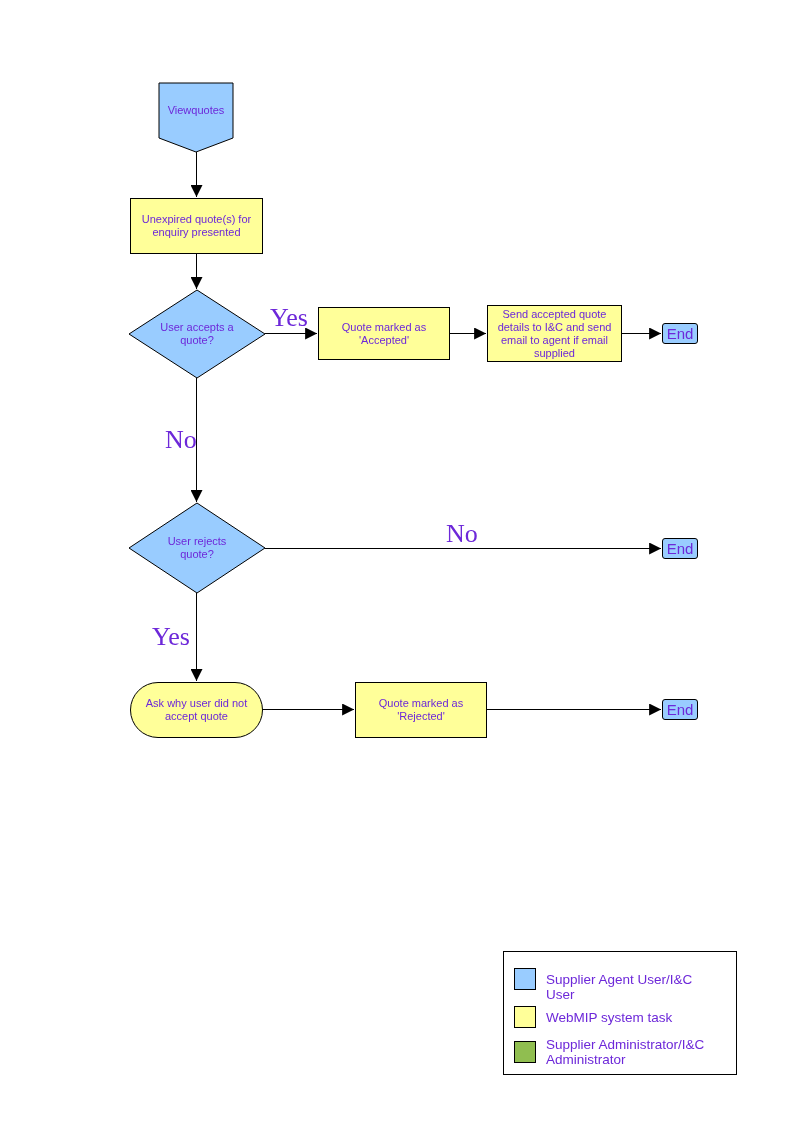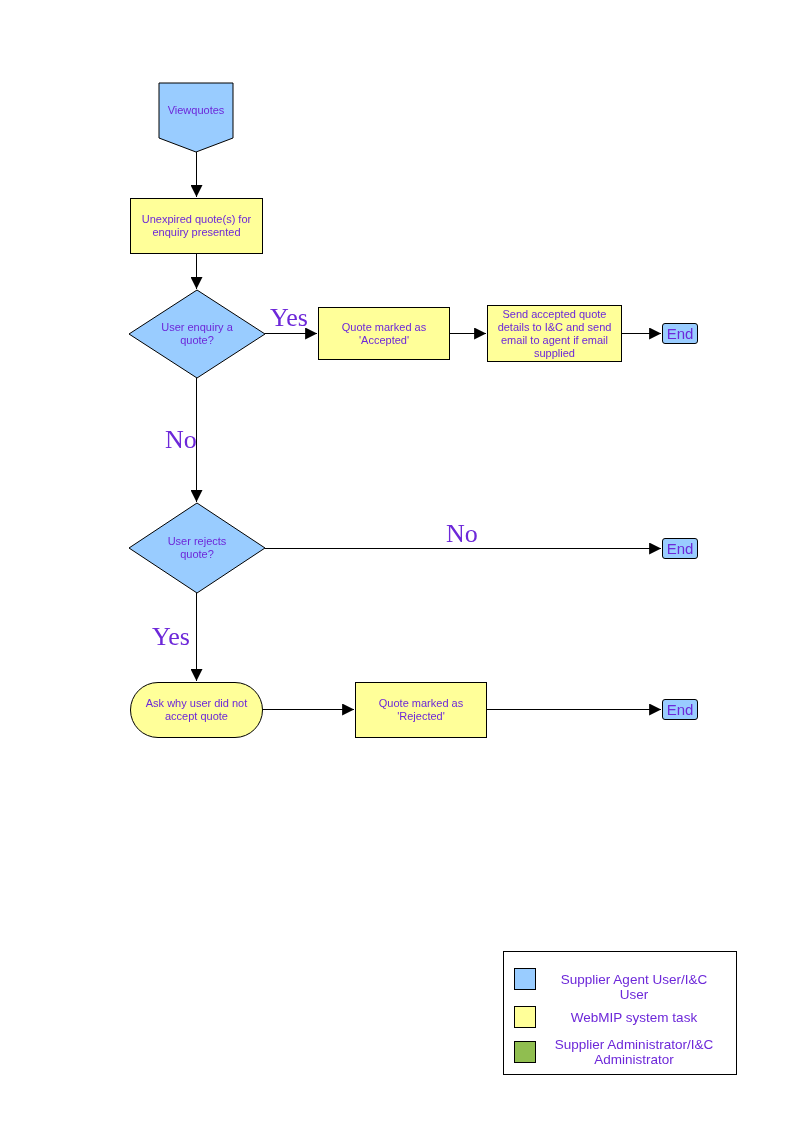--- a/index.html
+++ b/index.html
@@ -73,21 +73,20 @@
     width: 22px;
     height: 22px;
     border: 1px solid #000;
   }
   .legend-label {
     position: absolute;
     left: 42px;
     right: 14px;
     font-size: 13.5px;
     line-height: 15px;
-    text-align: center;
   }
 </style>
 </head>
 <body>
 
 <div class="page">
 
   <svg class="connectors" viewBox="0 0 794 1123">
     <defs>
       <marker id="arrow" viewBox="0 0 10 10" refX="9.5" refY="5" markerWidth="14" markerHeight="12" markerUnits="userSpaceOnUse" orient="auto">
@@ -117,21 +116,21 @@
   <div class="box" style="left: 130px; top: 198px; width: 133px; height: 56px; background-color: rgb(255, 255, 153);">Unexpired quote(s) for enquiry presented</div>
 
   <div class="box" style="left: 318px; top: 307px; width: 132px; height: 53px; background-color: rgb(255, 255, 153);">Quote marked as 'Accepted'</div>
 
   <div class="box" style="left: 487px; top: 305px; width: 135px; height: 57px; padding: 2px 5px; background-color: rgb(255, 255, 153);">Send accepted quote details to I&amp;C and send email to agent if email supplied</div>
 
   <div class="box" style="left: 130px; top: 682px; width: 133px; height: 56px; background-color: rgb(255, 255, 153); border-radius: 28px;">Ask why user did not accept quote</div>
 
   <div class="box" style="left: 355px; top: 682px; width: 132px; height: 56px; background-color: rgb(255, 255, 153);">Quote marked as 'Rejected'</div>
 
-  <div class="node-label" style="left:147px; top:321px; width:100px; height:26px;">User enquiry a quote?</div>
+  <div class="node-label" style="left:147px; top:321px; width:100px; height:26px;">User accepts a quote?</div>
   <div class="node-label" style="left:152px; top:535px; width:90px; height:26px;">User rejects quote?</div>
 
   <div class="end-node" style="left: 662px; top: 323px; background-color: rgb(153, 204, 255);">End</div>
   <div class="end-node" style="left: 662px; top: 538px; background-color: rgb(153, 204, 255);">End</div>
   <div class="end-node" style="left: 662px; top: 699px; background-color: rgb(153, 204, 255);">End</div>
 
   <div class="edge-label" style="left:270px; top:305px;">Yes</div>
   <div class="edge-label" style="left:165px; top:427px;">No</div>
   <div class="edge-label" style="left:446px; top:521px;">No</div>
   <div class="edge-label" style="left:152px; top:624px;">Yes</div>

